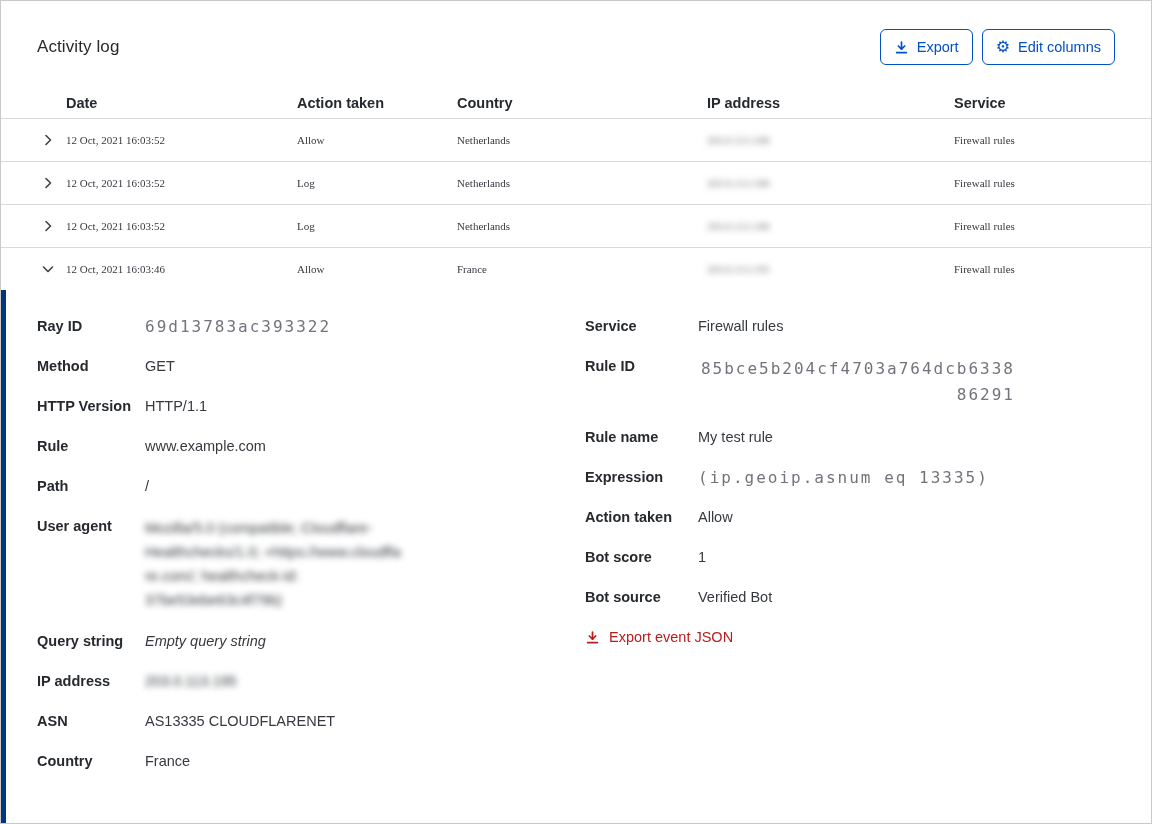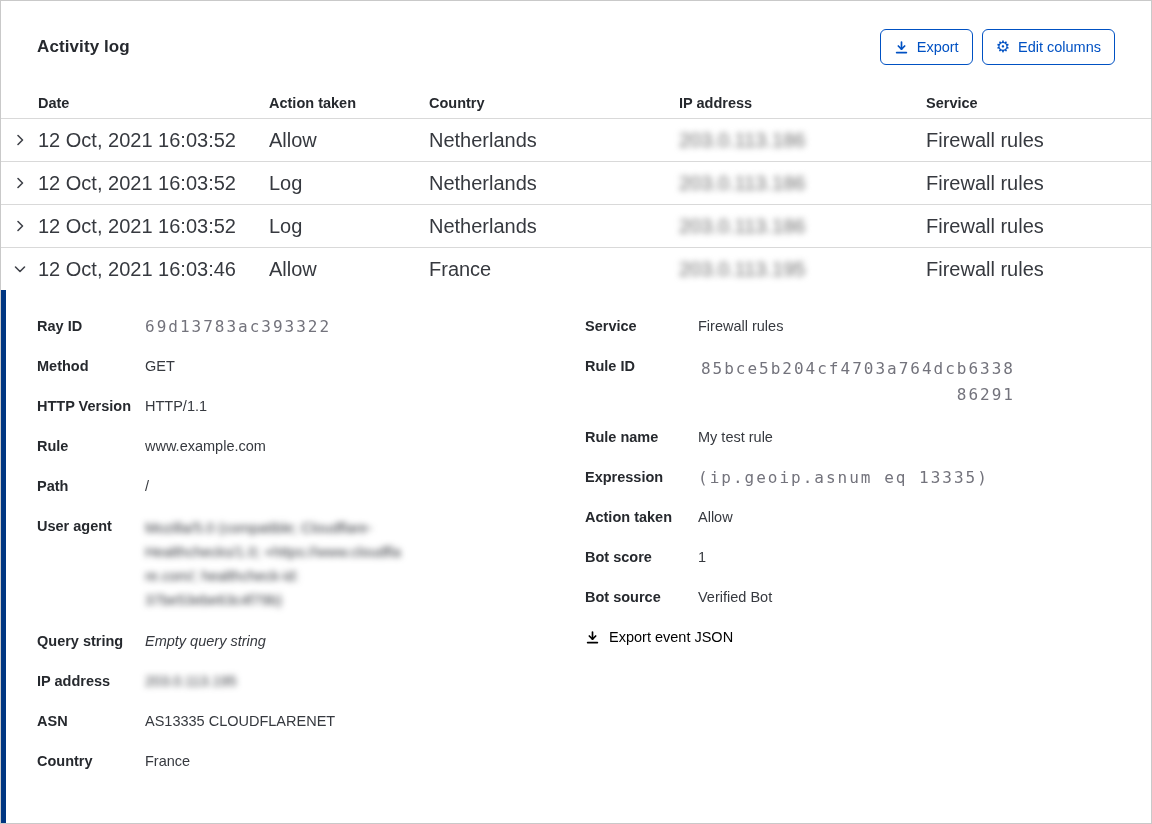--- a/index.html
+++ b/index.html
@@ -6,33 +6,33 @@
   .frame {
     width:1152px; height:824px; box-sizing:border-box;
     border:1px solid #c9c9c9; background:#fff;
     display:flex; flex-direction:column; overflow:hidden;
     font-family:"Liberation Sans","DejaVu Sans",sans-serif;
     color:#36393f;
   }
   
   .topbar { display:flex; justify-content:space-between; align-items:center;
             padding:28px 36px 22px 36px; flex:none; }
-  .title { font-size:17px; font-weight:700; color:#26292e; letter-spacing:.1px; }
+  .title { font-size:17px; font-weight:400; color:#26292e; letter-spacing:.1px; }
   .actions { display:flex; gap:9px; }
   .btn { display:inline-flex; align-items:center; gap:8px; height:36px;
          padding:0 13px; border:1px solid #0051c3; border-radius:6px;
          background:#fff; color:#0051c3; font-size:14.5px;
          font-family:inherit; cursor:pointer; }
   .gear { font-family:"DejaVu Sans",sans-serif; font-size:16px; line-height:1; }
   
   .grid { display:grid; grid-template-columns:37px 231px 160px 250px 247px 1fr;
-          align-items:center; flex:none; }
+          align-items:center; flex:none;padding-left:28px; }
   .thead { height:31px; font-weight:700; color:#26292e; font-size:14.5px;
            border-bottom:1px solid #d9d9d9; }
-  .trow { height:42px; font-size:20px; color:#36393f; cursor:pointer; }
+  .trow { height:42px; font-size:11px; color:#36393f; cursor:pointer;font-family:Liberation Serif, serif; }
   .trow + .trow { border-top:1px solid #d9d9d9; }
   .chev { display:flex; justify-content:center; align-items:center; }
   .redact { filter:blur(3px); color:#6f6f6f; user-select:none; }
   
   .detail { flex:1; display:flex; align-items:flex-start;
             border-left:5px solid #003681; padding:26px 36px 0 31px; }
   .dcol-left  { width:420px; margin-right:128px; flex:none; }
   .dcol-right { width:430px; flex:none; }
   .drow { display:flex; align-items:flex-start; margin-bottom:19px;
           line-height:21px; font-size:14.5px; }
@@ -40,21 +40,21 @@
   .dcol-left  .dlabel { width:108px; }
   .dcol-right .dlabel { width:113px; }
   .dvalue { color:#36393f; }
   .mono { font-family:"DejaVu Sans Mono","Liberation Mono",monospace;
           font-size:16px; letter-spacing:2px; color:#73737c; line-height:21px; }
   .mono.wrap { max-width:318px; word-break:break-all; line-height:26px;text-align:right; }
   .italic { font-style:italic; }
   .ua-lines { line-height:24px; }
   .ua-lines span { display:block; }
   .export-link { display:inline-flex; align-items:center; gap:9px;
-                 color:#000000; font-size:14.5px; margin-top:2px;
+                 color:#b91c1c; font-size:14.5px; margin-top:2px;
                  cursor:pointer; text-decoration:none; }
 </style>
 </head>
 <body>
 
 <div class="frame">
 
   <div class="topbar">
     <div class="title">Activity log</div>
     <div class="actions">

